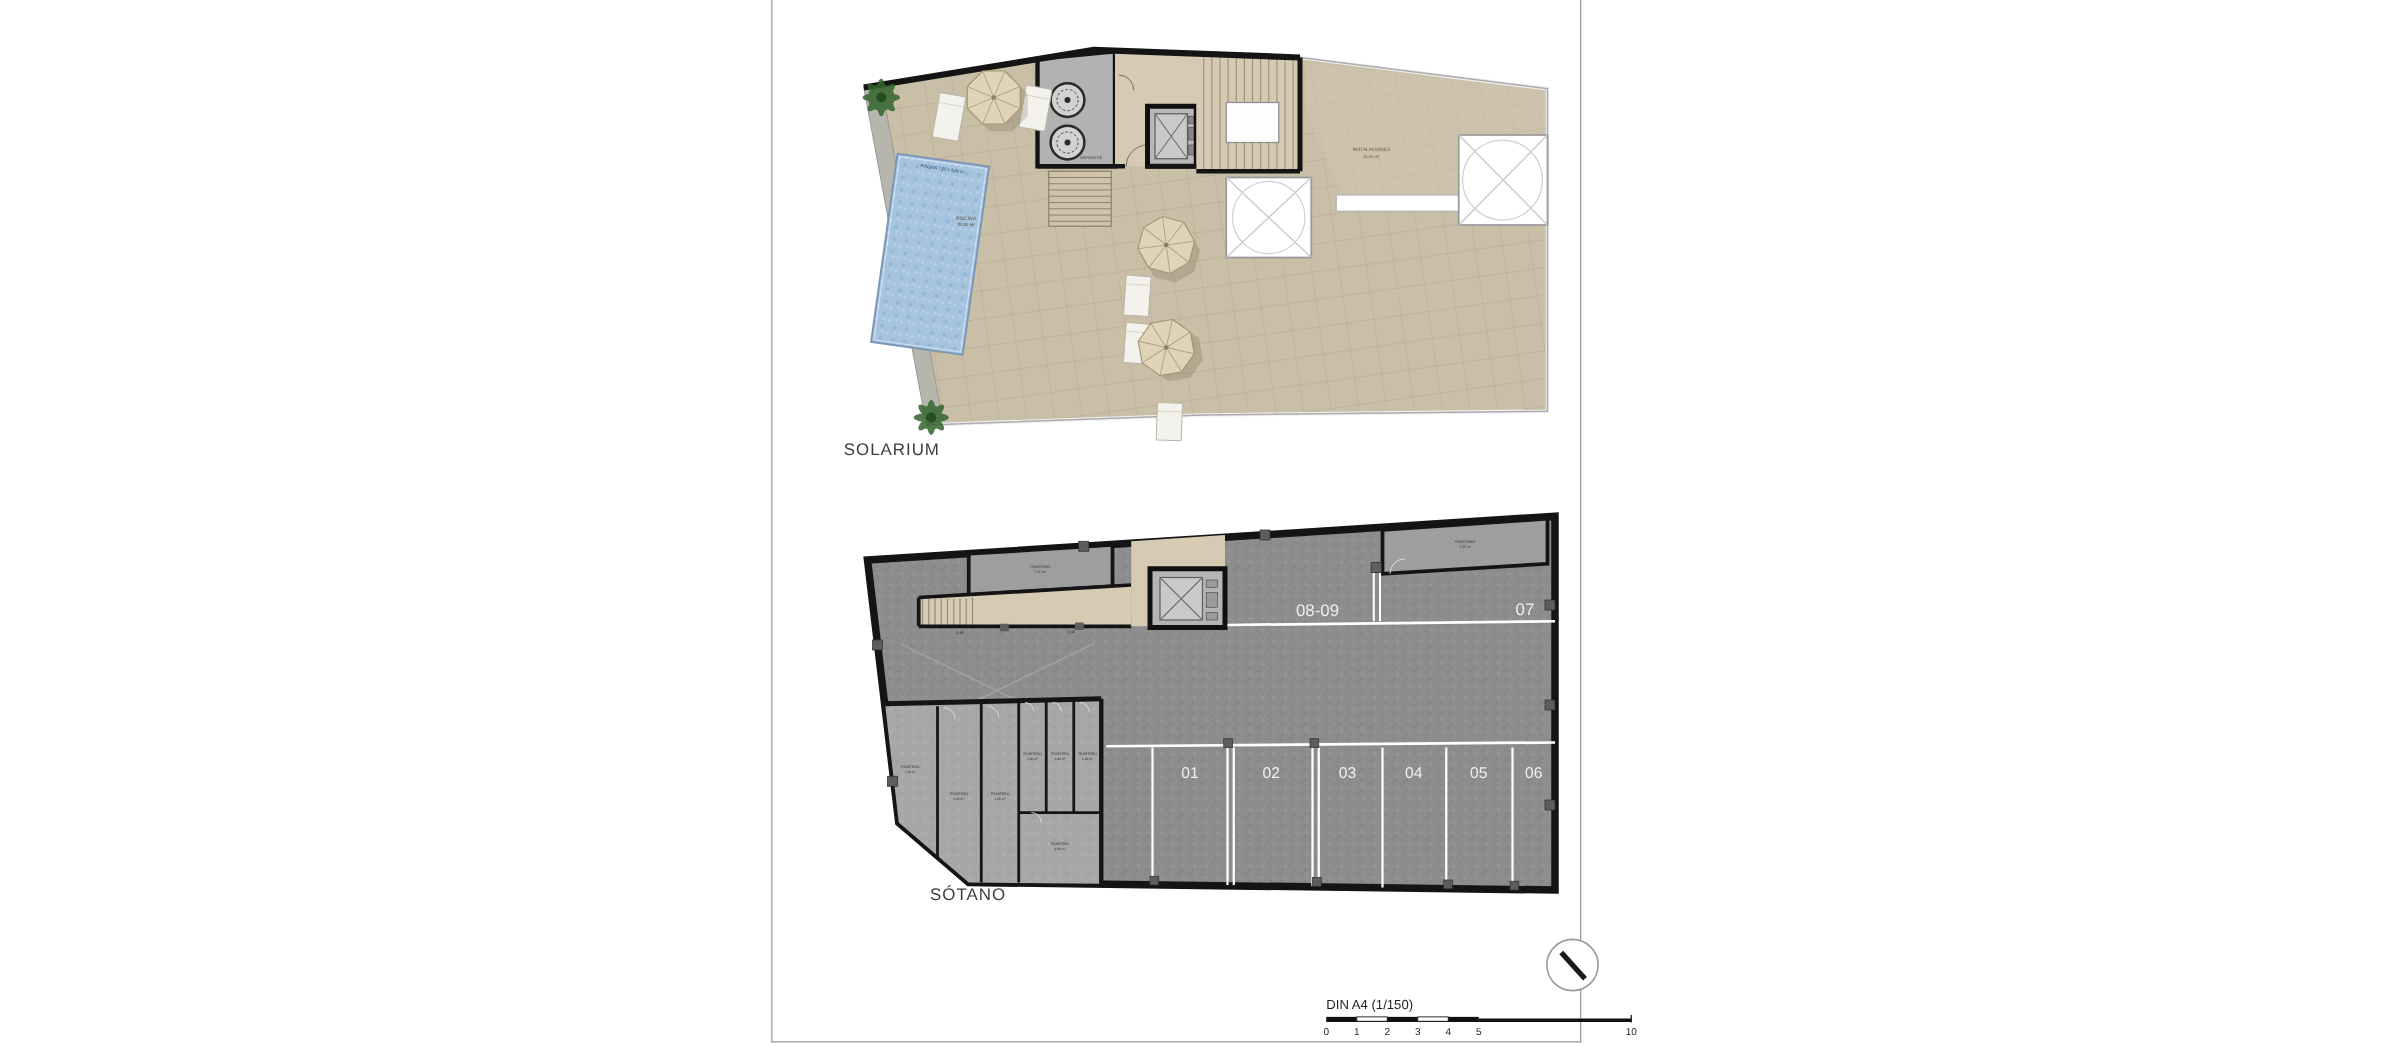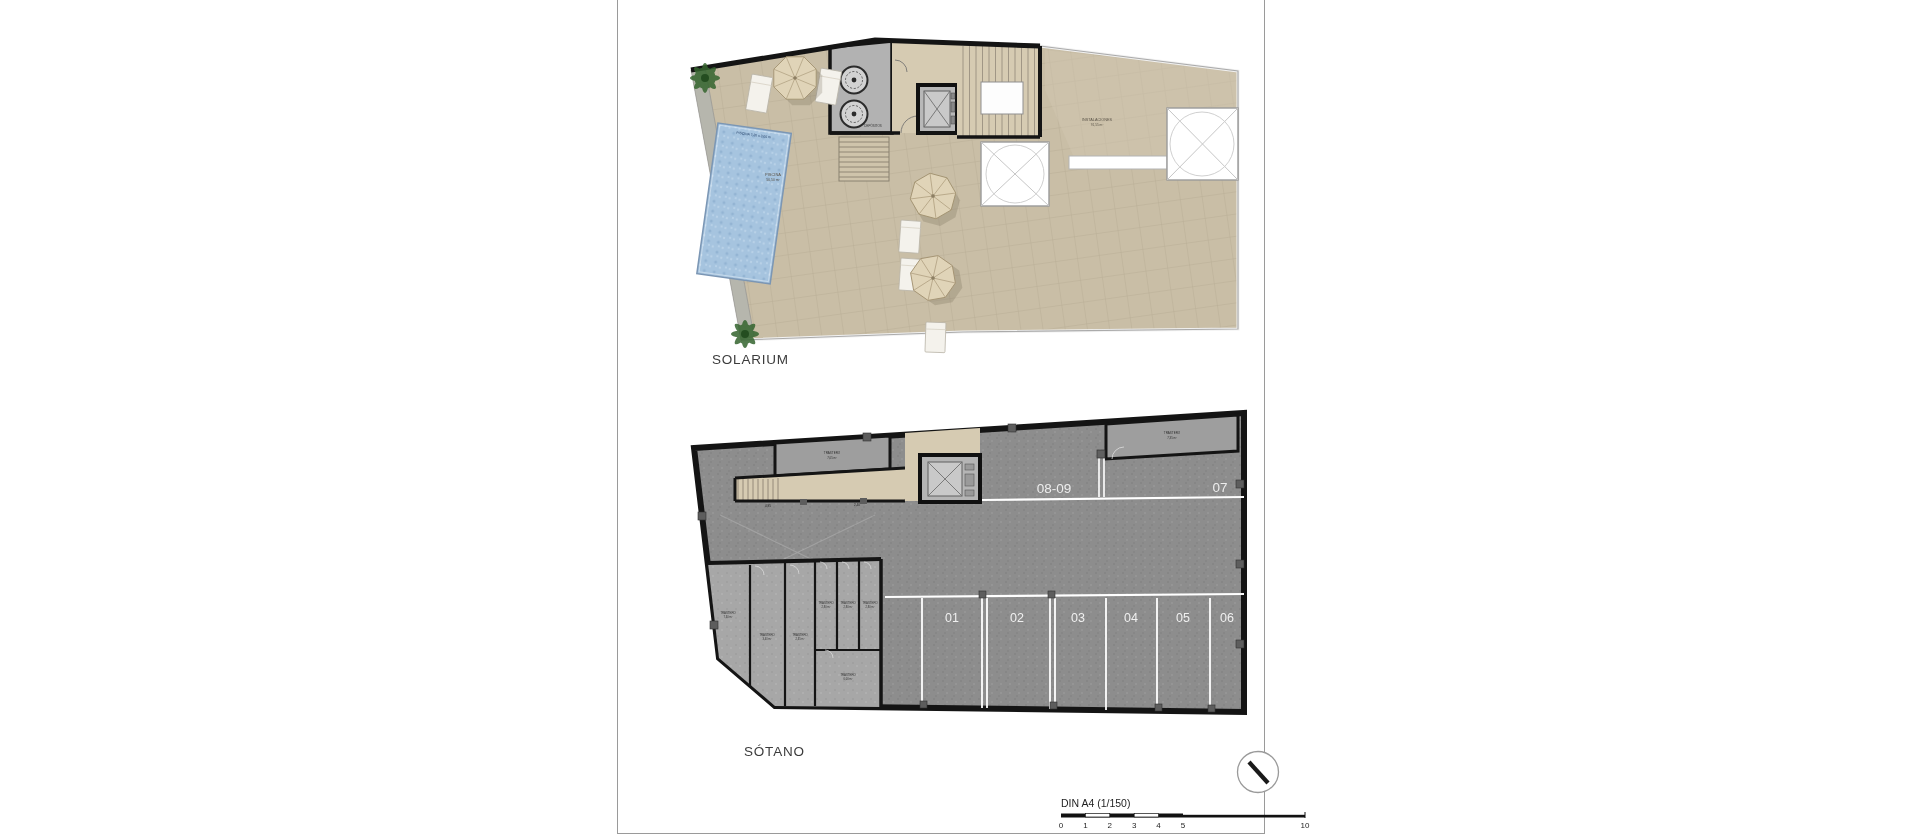--- a/index.html
+++ b/index.html
@@ -1,22 +1,22 @@
 <!DOCTYPE html>
 <html><head>
 <meta charset="utf-8">
 <style>
   html,body{margin:0;padding:0;background:#ffffff;}
   #stage{position:relative;width:1920px;height:837px;background:#ffffff;overflow:hidden;
          font-family:"Liberation Sans",sans-serif;}
   .page{position:absolute;left:617px;top:-8px;width:646px;height:841px;background:#ffffff;
         border-left:1px solid #9a9a9a;border-right:1px solid #9a9a9a;border-bottom:1px solid #9a9a9a;}
   .plan-title{position:absolute;color:#3c3c3c;font-size:13.5px;font-weight:500;letter-spacing:.8px;}
-  #solarium-title{left:712px;top:352px;text-align:right;}
-  #sotano-title{left:744px;top:708px;margin-top:36px;}
+  #solarium-title{left:675px;top:352px;text-align:right;}
+  #sotano-title{left:744px;top:708px;}
   svg{position:absolute;overflow:visible;}
   #solarium-svg{left:645px;top:30px;}
   #sotano-svg{left:680px;top:400px;}
   #scalebar-svg{left:1055px;top:795px;}
   #north-svg{left:1222px;top:742px;}
   text{font-family:"Liberation Sans",sans-serif;}
 </style>
 </head>
 <body>
 

